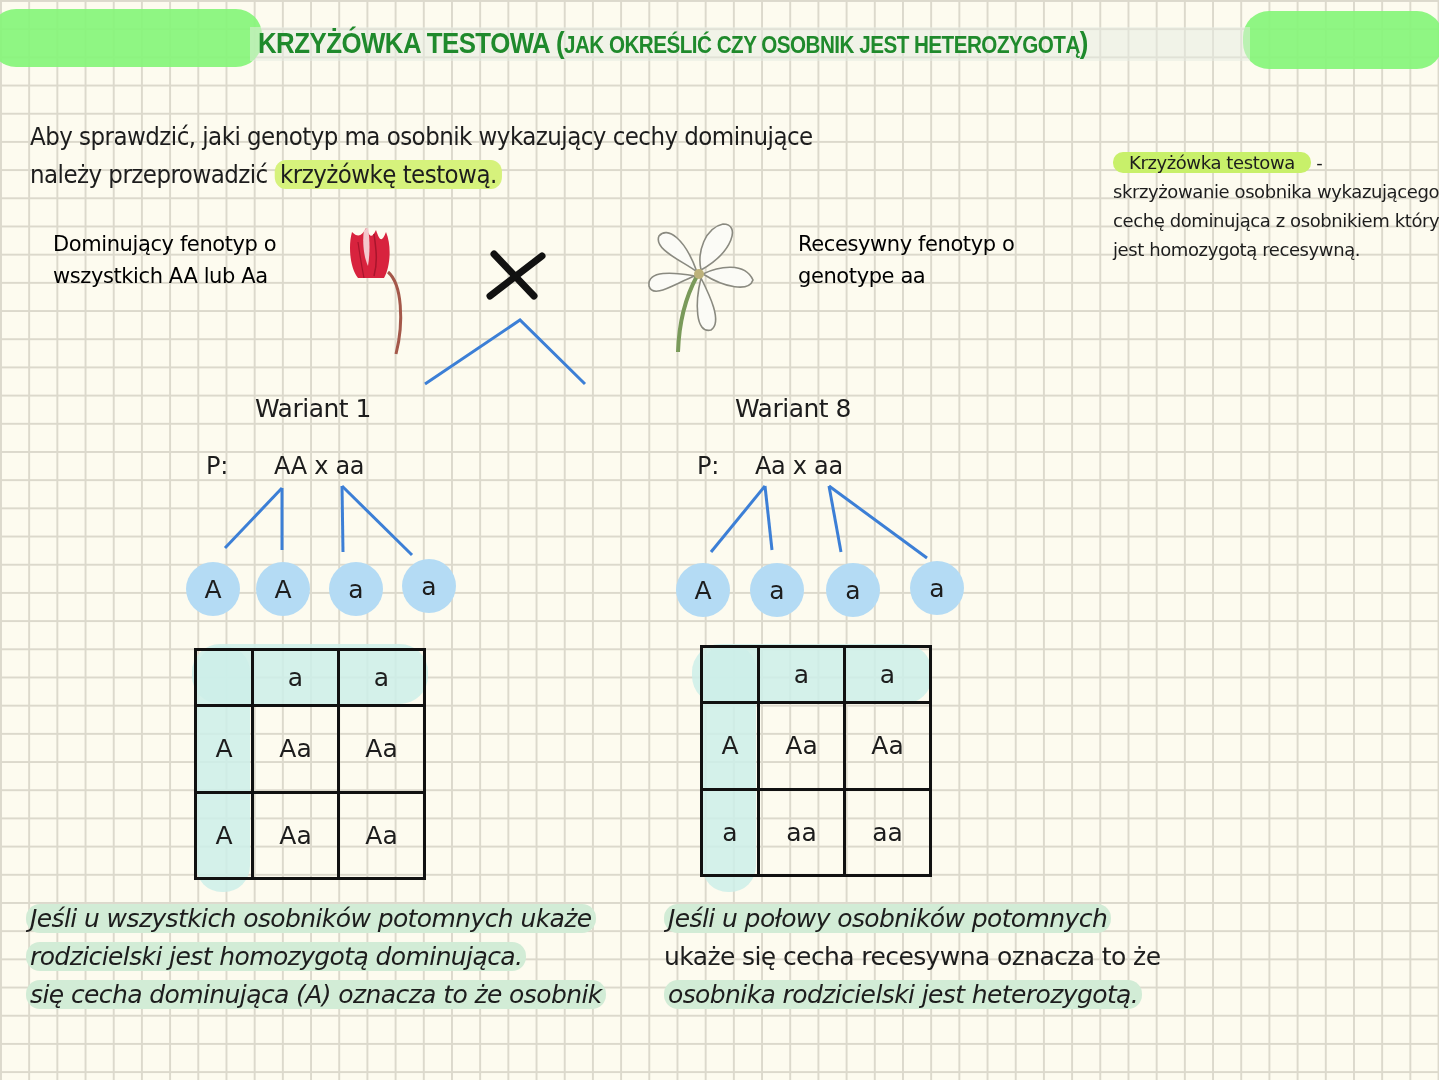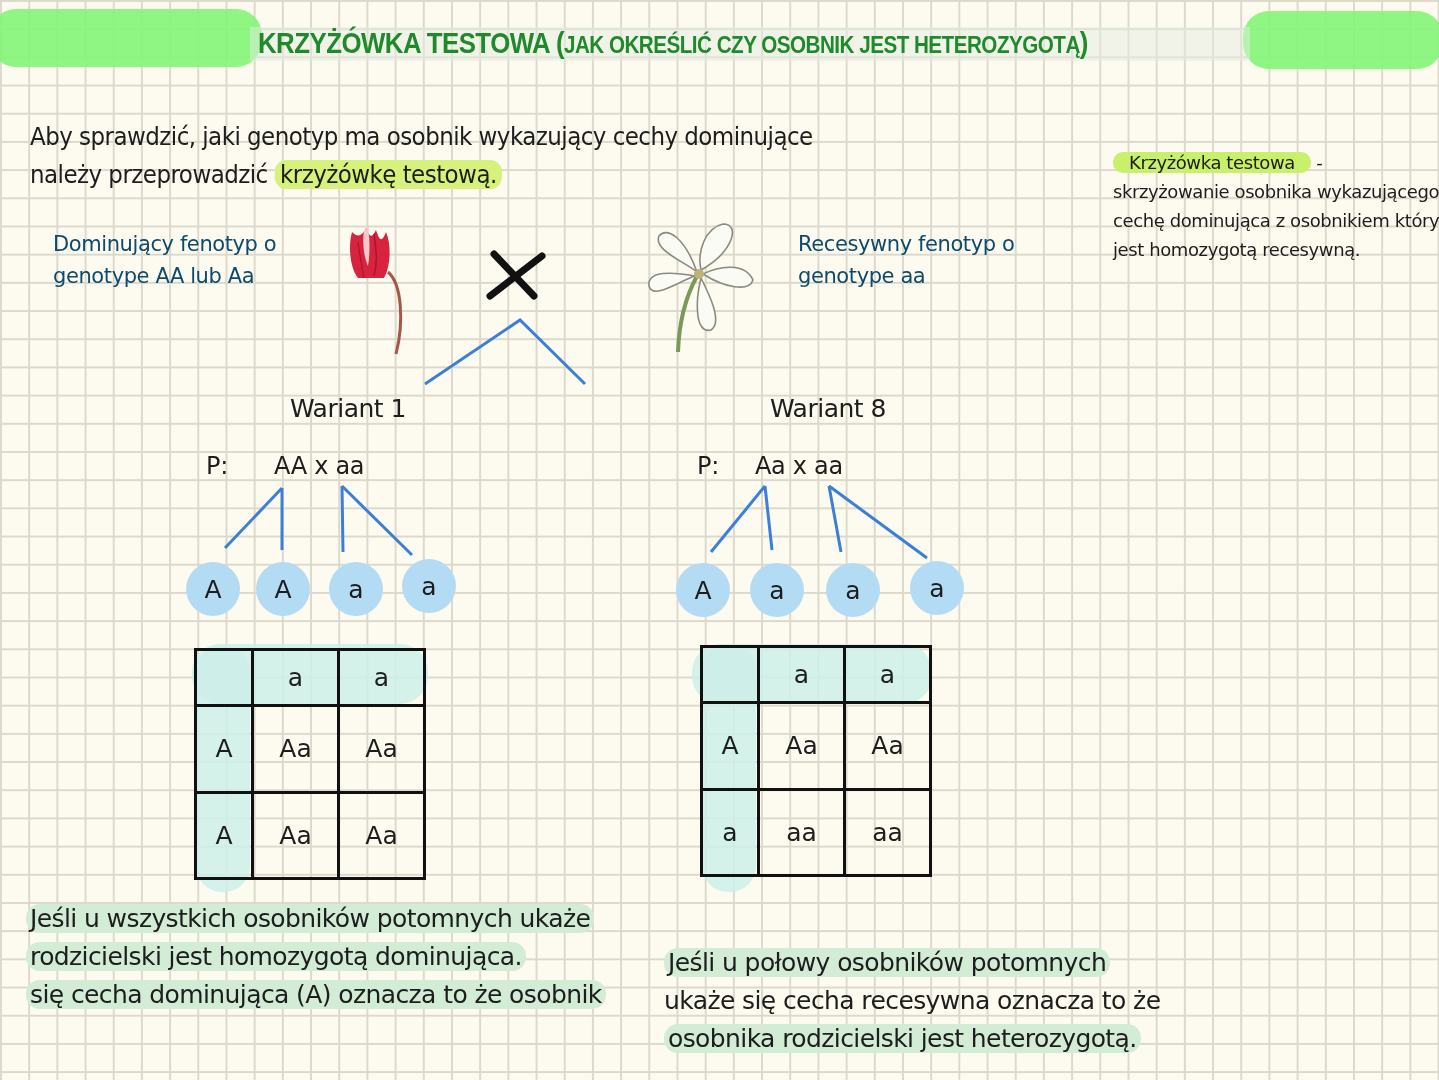--- a/index.html
+++ b/index.html
@@ -17,45 +17,45 @@
   .abs { position:absolute; }
   .title-pill-left { left:-10px; top:9px; width:272px; height:58px; background:#86f57a; border-radius:26px; opacity:.92; }
   .title-pill-right { left:1243px; top:11px; width:200px; height:58px; background:#86f57a; border-radius:26px; opacity:.92; }
   .title-band { left:250px; top:27px; width:1000px; height:34px; background:rgba(230,235,225,.5); }
   .title { left:258px; top:26px; font-family:"Liberation Sans", sans-serif; font-size:30px; font-weight:bold; color:#1f8a2c; letter-spacing:-0.6px; white-space:nowrap; transform:scaleX(0.86); transform-origin:left center; }
   .title small { font-size:24px; }
   .intro { left:30px; top:118px; font-size:25px; line-height:38px; color:#1d1d1d; letter-spacing:-0.6px; width:920px; transform:scaleX(0.92); transform-origin:left top; }
   .hl-yellow { background:#d6f27c; border-radius:12px; padding:0 6px; }
   .definition { left:1113px; top:148px; font-size:18px; line-height:29px; width:330px; letter-spacing:-0.4px; }
   .def-hl { background:#c8f06a; border-radius:10px; padding:0 16px; }
-  .blue-note { font-size:21px; line-height:32px; color:#0c4a6e; letter-spacing:-0.4px; white-space:nowrap; }
-  .variant-title { font-size:25px; letter-spacing:-0.5px;margin-left:35px; }
+  .blue-note { font-size:21px; line-height:32px; color:#000000; letter-spacing:-0.4px; white-space:nowrap; }
+  .variant-title { font-size:25px; letter-spacing:-0.5px; }
   .parent { font-size:24px; letter-spacing:-0.3px; }
   .allele { width:54px; height:54px; border-radius:50%; background:#b4dbf4; display:flex; align-items:center; justify-content:center; font-size:25px; }
   .punnett-bg-row { background:#cdeee9; opacity:.85; }
   table.punnett { border-collapse:collapse; position:absolute; }
   table.punnett td { border:3px solid #111; text-align:center; font-size:25px; padding:0; }
   .conclusion { font-size:25px; line-height:38px; letter-spacing:-0.6px; }
-  .hl-green { background:#d2ecd6; border-radius:14px; padding:0 4px; }
+  .hl-green { background:#d2ecd6; border-radius:14px; padding:0 4px;font-style:italic; }
 </style>
 </head>
 <body>
 
 <div class="abs title-pill-left"></div>
 <div class="abs title-pill-right"></div>
 <div class="abs title-band"></div>
 <div class="abs title"><span>KRZYŻÓWKA TESTOWA (</span><small>JAK OKREŚLIĆ CZY OSOBNIK JEST HETEROZYGOTĄ</small><span>)</span></div>
 
 <div class="abs intro"><span>Aby sprawdzić, jaki genotyp ma osobnik wykazujący cechy dominujące należy przeprowadzić </span><span class="hl-yellow">krzyżówkę testową.</span></div>
 
 <div class="abs definition"><span class="def-hl">Krzyżówka testowa</span><span> - skrzyżowanie osobnika wykazującego cechę dominująca z osobnikiem który jest homozygotą recesywną.</span></div>
 
 <div class="abs blue-note" style="left:53px;top:228px;">
   <div>Dominujący fenotyp o</div>
-  <div>genotype AA lub Aa</div>
+  <div>wszystkich AA lub Aa</div>
 </div>
 
 <svg class="abs" style="left:340px;top:222px;" width="70" height="136" viewBox="0 0 70 136">
   <path d="M48 50 C62 62, 64 100, 56 132" stroke="#a4584a" stroke-width="3" fill="none"></path>
   <path d="M12 10 C8 24,10 46,18 56 L44 56 C50 46,52 24,46 10 C42 20,40 20,36 8 C32 16,30 16,26 6 C22 14,18 16,12 10 Z" fill="#d8233e"></path>
   <path d="M24 8 C22 20,24 36,28 44 C30 32,30 18,28 6 Z" fill="#f4c8cd"></path>
   <path d="M34 12 C36 26,38 40,34 54" stroke="#a8152c" stroke-width="1.5" fill="none"></path>
   <path d="M18 20 C20 34,22 46,24 56" stroke="#a8152c" stroke-width="1.2" fill="none"></path>
 </svg>
 
@@ -162,17 +162,17 @@
     <td>Aa</td>
   </tr>
   <tr>
     <td>a</td>
     <td>aa</td>
     <td>aa</td>
   </tr>
 </tbody>
   </table>
 
-<div class="abs conclusion" style="left:664px;top:900px;width:520px;margin-top:44px;">
+<div class="abs conclusion" style="left:664px;top:900px;width:520px;">
   <div><span class="hl-green">Jeśli u połowy osobników potomnych</span></div>
   <div><span>ukaże się cecha recesywna oznacza to że</span></div>
   <div><span class="hl-green">osobnika rodzicielski jest heterozygotą.</span></div>
 </div>
 
 </body></html>

